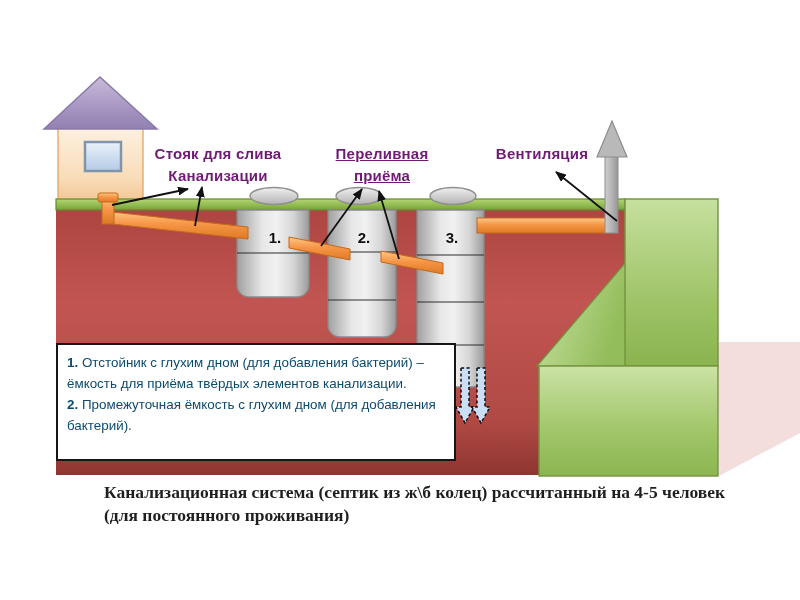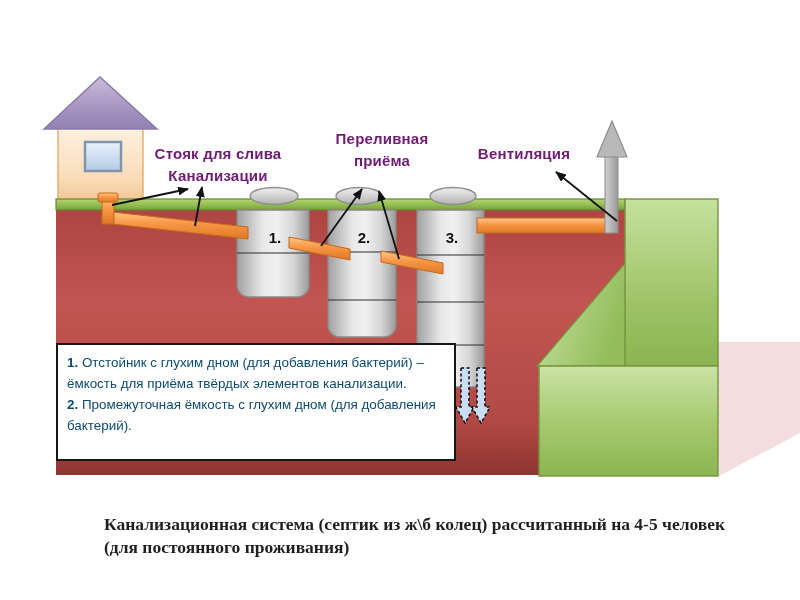--- a/index.html
+++ b/index.html
@@ -19,21 +19,21 @@
   #legend-box {
     position:absolute; left:56px; top:343px; width:400px; min-height:118px;
     box-sizing:border-box; background:#ffffff; border:2px solid #161616;
     padding:7px 10px 6px 9px; font-size:13.4px; line-height:1.57; color:#0c4a6e;
   }
   #legend-box p { margin:0; }
   #legend-box .num { font-weight:700; }
   #caption {
     position:absolute; left:104px; top:481px; width:670px;
     font-family:"Liberation Serif", serif; font-weight:700;
-    font-size:17.5px; line-height:23px; color:#1f1f1f;margin-top:32px;
+    font-size:17.5px; line-height:23px; color:#1f1f1f;
   }
 </style>
 </head>
 <body>
 
 <div id="canvas">
 
   <svg id="art" width="800" height="600" viewBox="0 0 800 600">
     <defs>
       <linearGradient id="gRed" x1="0" y1="0" x2="0" y2="1">
@@ -161,26 +161,26 @@
       <line x1="399" y1="259" x2="379" y2="191" marker-end="url(#ah)"></line>
       <line x1="617" y1="221" x2="556" y2="172" marker-end="url(#ah)"></line>
     </g>
   </svg>
 
   <div class="lbl" id="lbl-stoyak" style="left:143px; top:143px; width:150px;">
     <div>Стояк для слива</div>
     <div>Канализации</div>
   </div>
 
-  <div class="lbl" id="lbl-pereliv" style="left:327px; top:128px; width:110px;">
+  <div class="lbl" id="lbl-pereliv" style="left:327px; top:143px; width:110px;text-decoration:underline;">
     <div>Переливная</div>
     <div>приёма</div>
   </div>
 
-  <div class="lbl" id="lbl-vent" style="left:476px; top:143px; width:96px;">Вентиляция</div>
+  <div class="lbl" id="lbl-vent" style="left:494px; top:143px; width:96px;">Вентиляция</div>
 
   <div class="tank-num" style="left:262px; top:229px;">1.</div>
   <div class="tank-num" style="left:351px; top:229px;">2.</div>
   <div class="tank-num" style="left:439px; top:229px;">3.</div>
 
   <div id="legend-box">
     <p><span class="num">1.</span> <span>Отстойник с глухим дном (для добавления бактерий) – ёмкость для приёма твёрдых элементов канализации.</span></p>
     <p><span class="num">2.</span> <span>Промежуточная ёмкость с глухим дном (для добавления бактерий).</span></p>
   </div>
 

